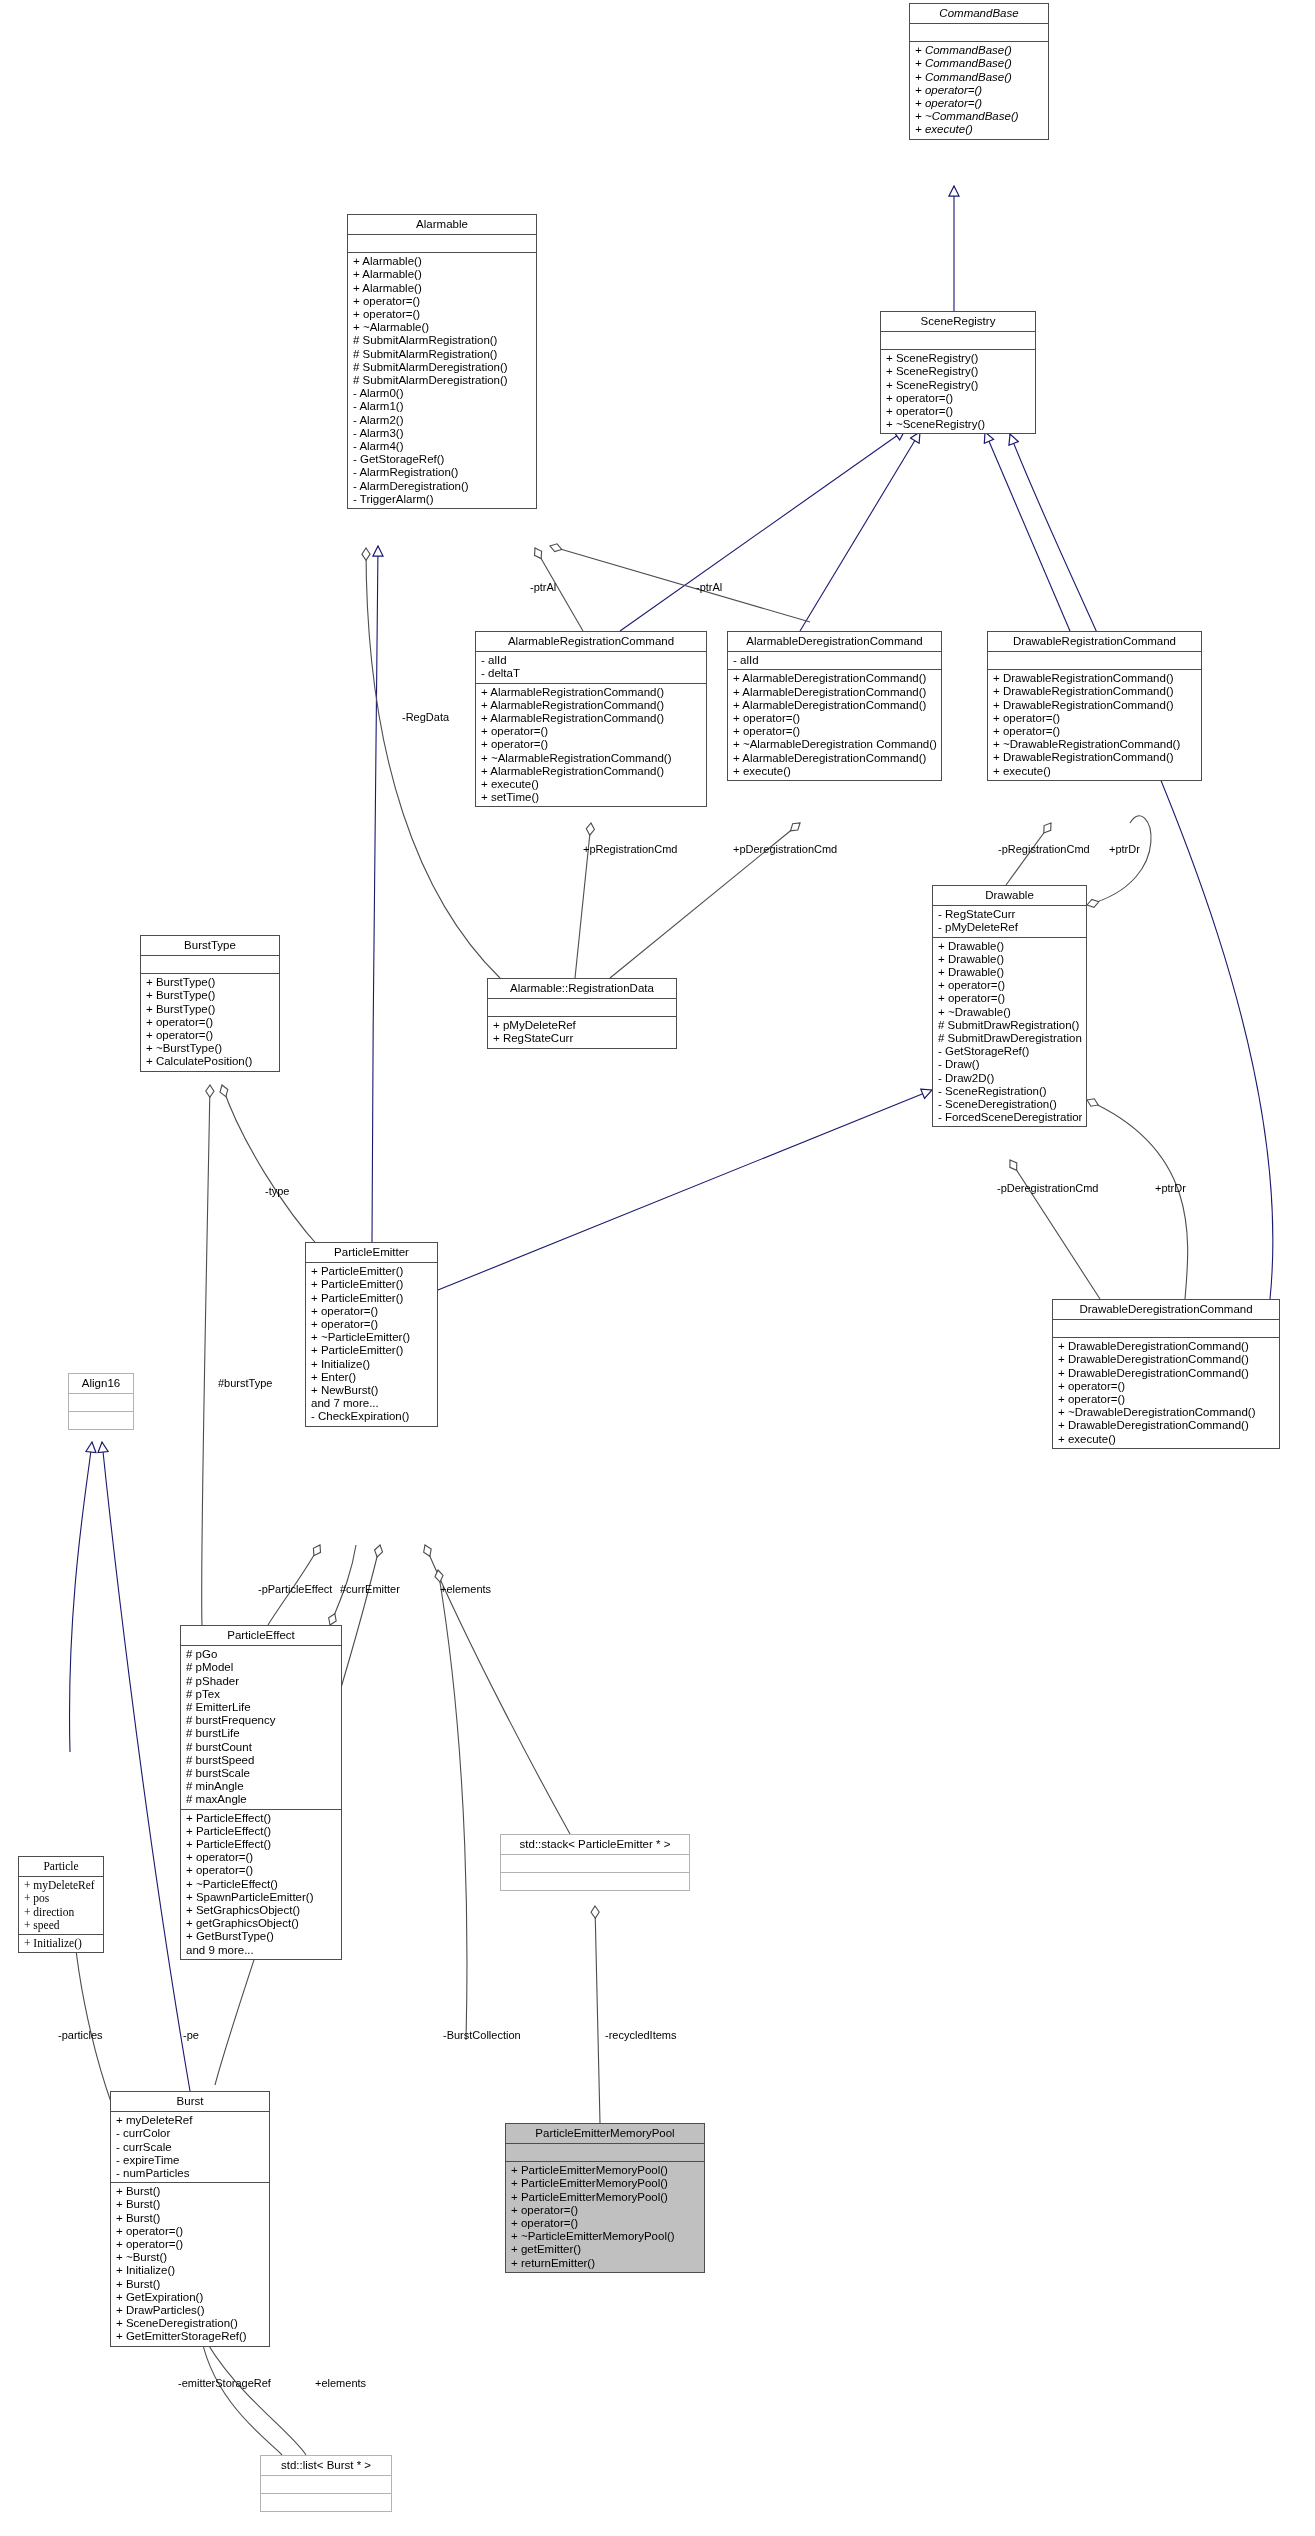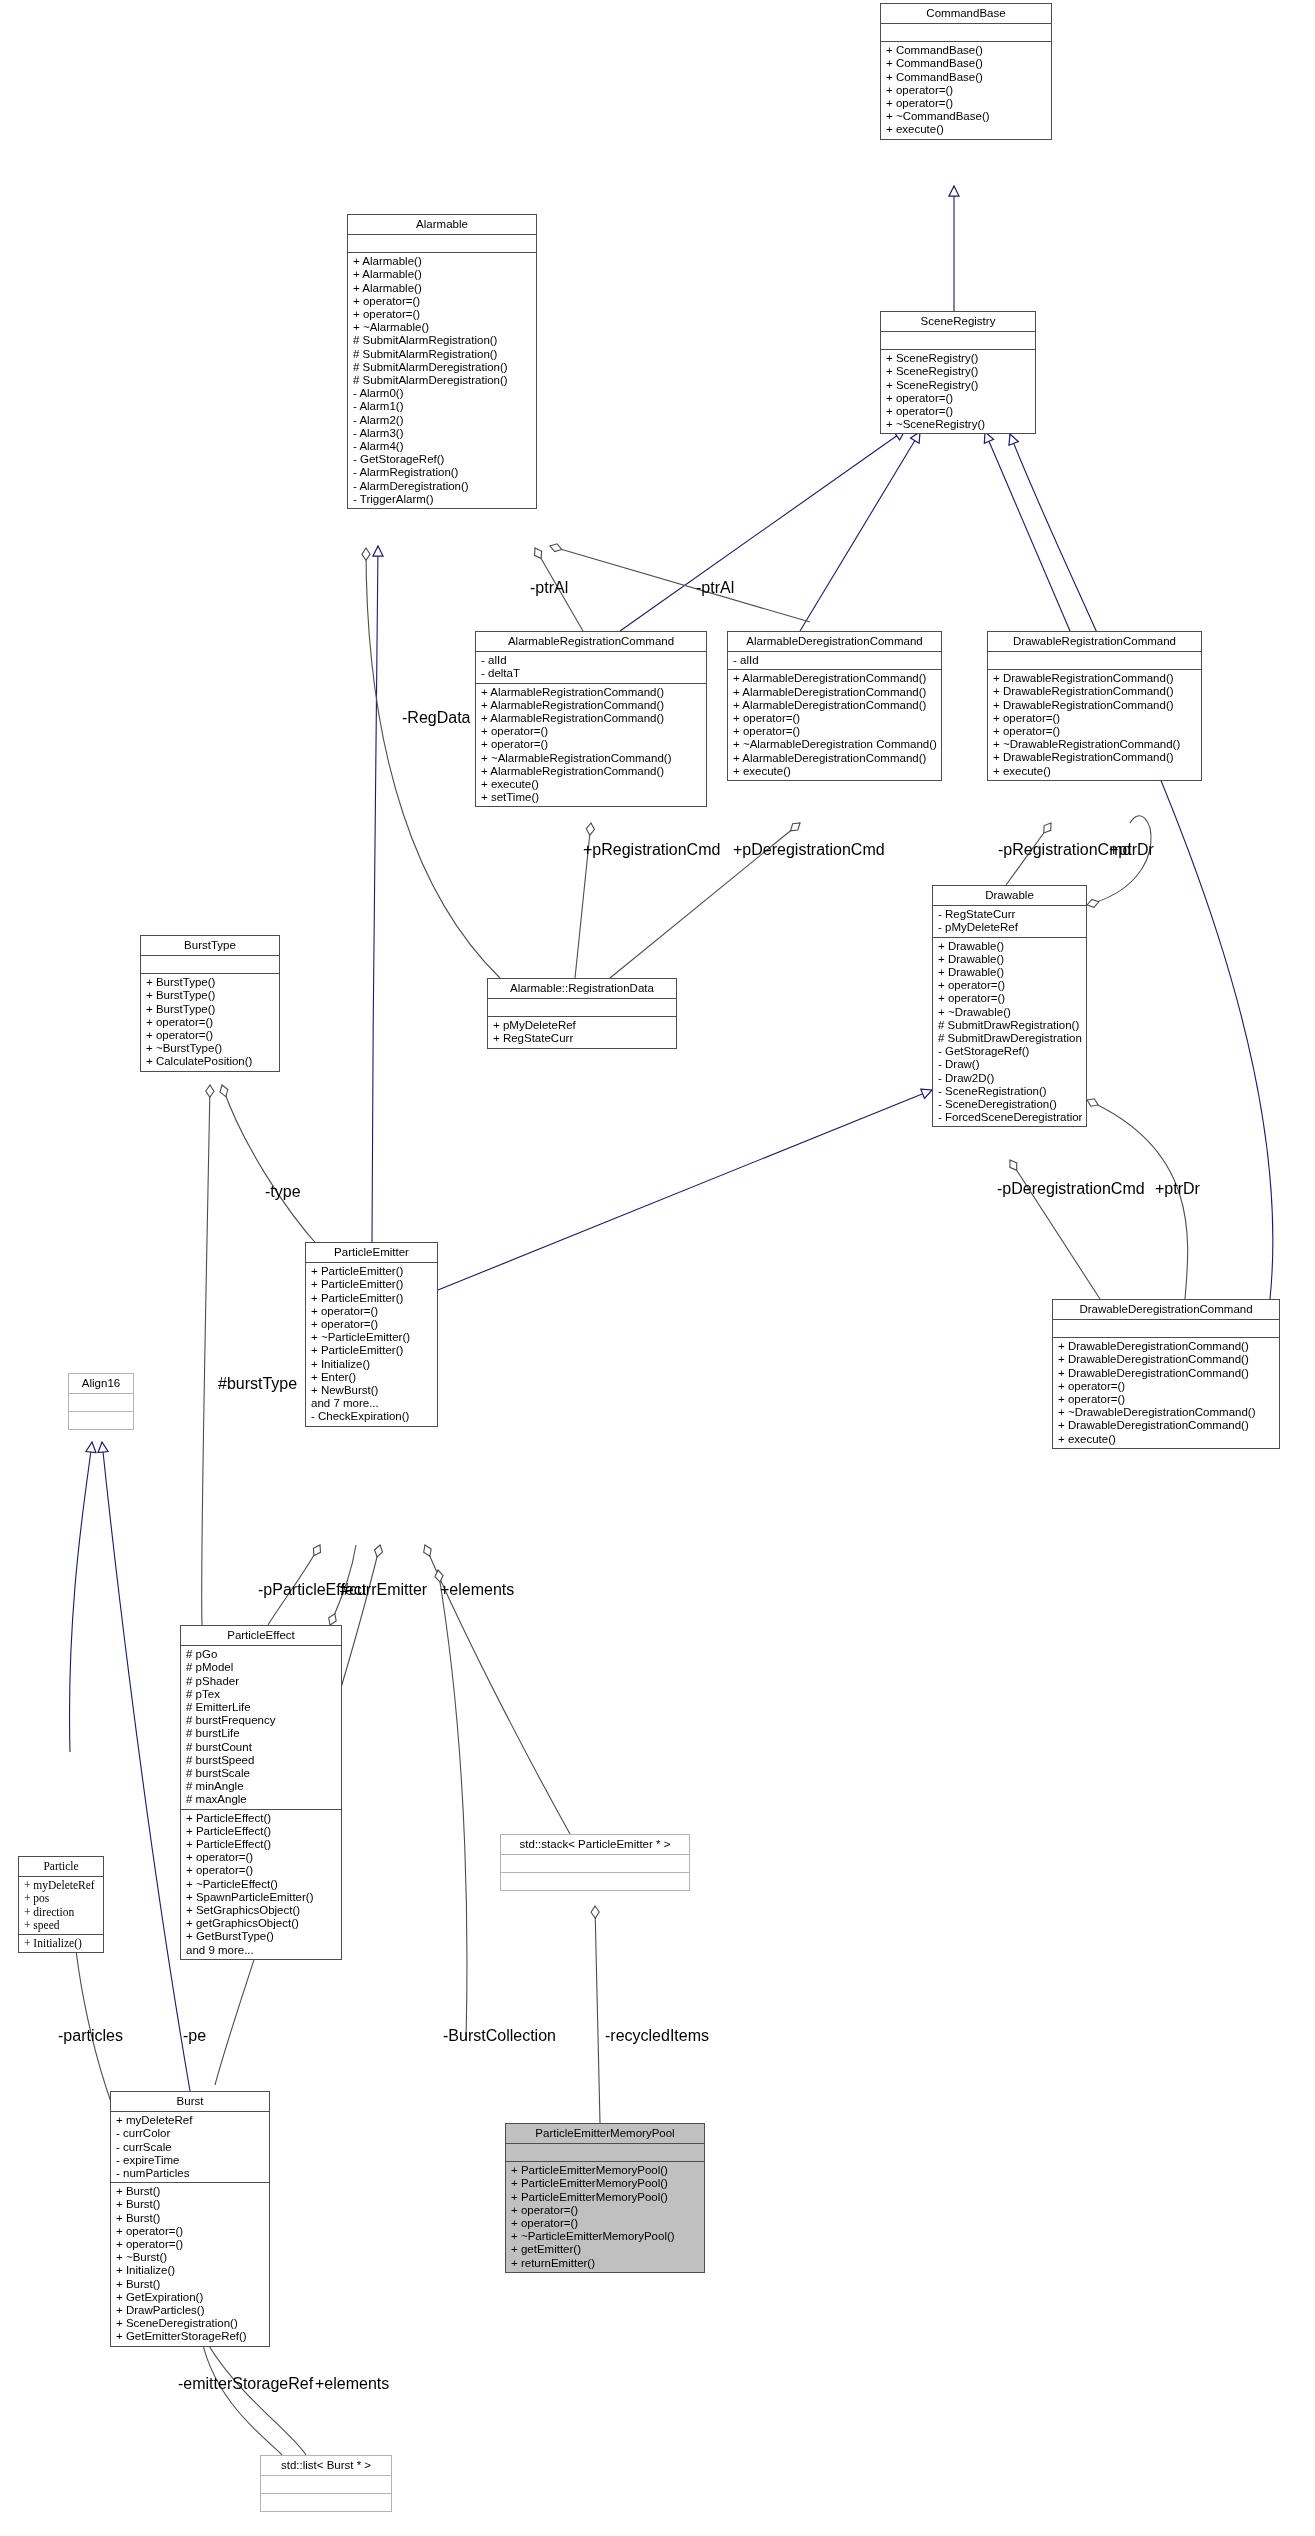--- a/index.html
+++ b/index.html
@@ -53,21 +53,21 @@
     padding: 2px 4px 2px 5px;
     min-height: 13px;
   }
   .row {
     white-space: nowrap;
     overflow: hidden;
   }
   .row.wrap { white-space: normal; }
   .edge-label {
     position: absolute;
-    font-size: 16px;
+    font-size: 11px;
     line-height: 13px;
     color: #000000;
     white-space: nowrap;
     z-index: 6;
     background: transparent;
   }
   .empty-sec { height: 13px; }
 </style>
 </head>
 <body>
@@ -143,21 +143,21 @@
 
       <path d="M 595 1906 L 600 2123"></path>
 
       <path d="M 200 2330 C 230 2390 290 2430 306 2455"></path>
 
       <path d="M 200 2330 C 210 2400 268 2440 282 2455"></path>
     </g>
   </svg>
 
   <div id="nodes">
-      <div class="node" style="left: 880px; top: 3px; width: 172px;">
+      <div class="node" style="left: 909px; top: 3px; width: 140px; font-style: italic;">
         <div class="node-title">CommandBase</div>
         <div class="node-attrs">
           <div class="empty-sec"></div>
         </div>
         <div class="node-ops">
           <div class="row">+ CommandBase()</div>
           <div class="row">+ CommandBase()</div>
           <div class="row">+ CommandBase()</div>
           <div class="row">+ operator=()</div>
           <div class="row">+ operator=()</div>

